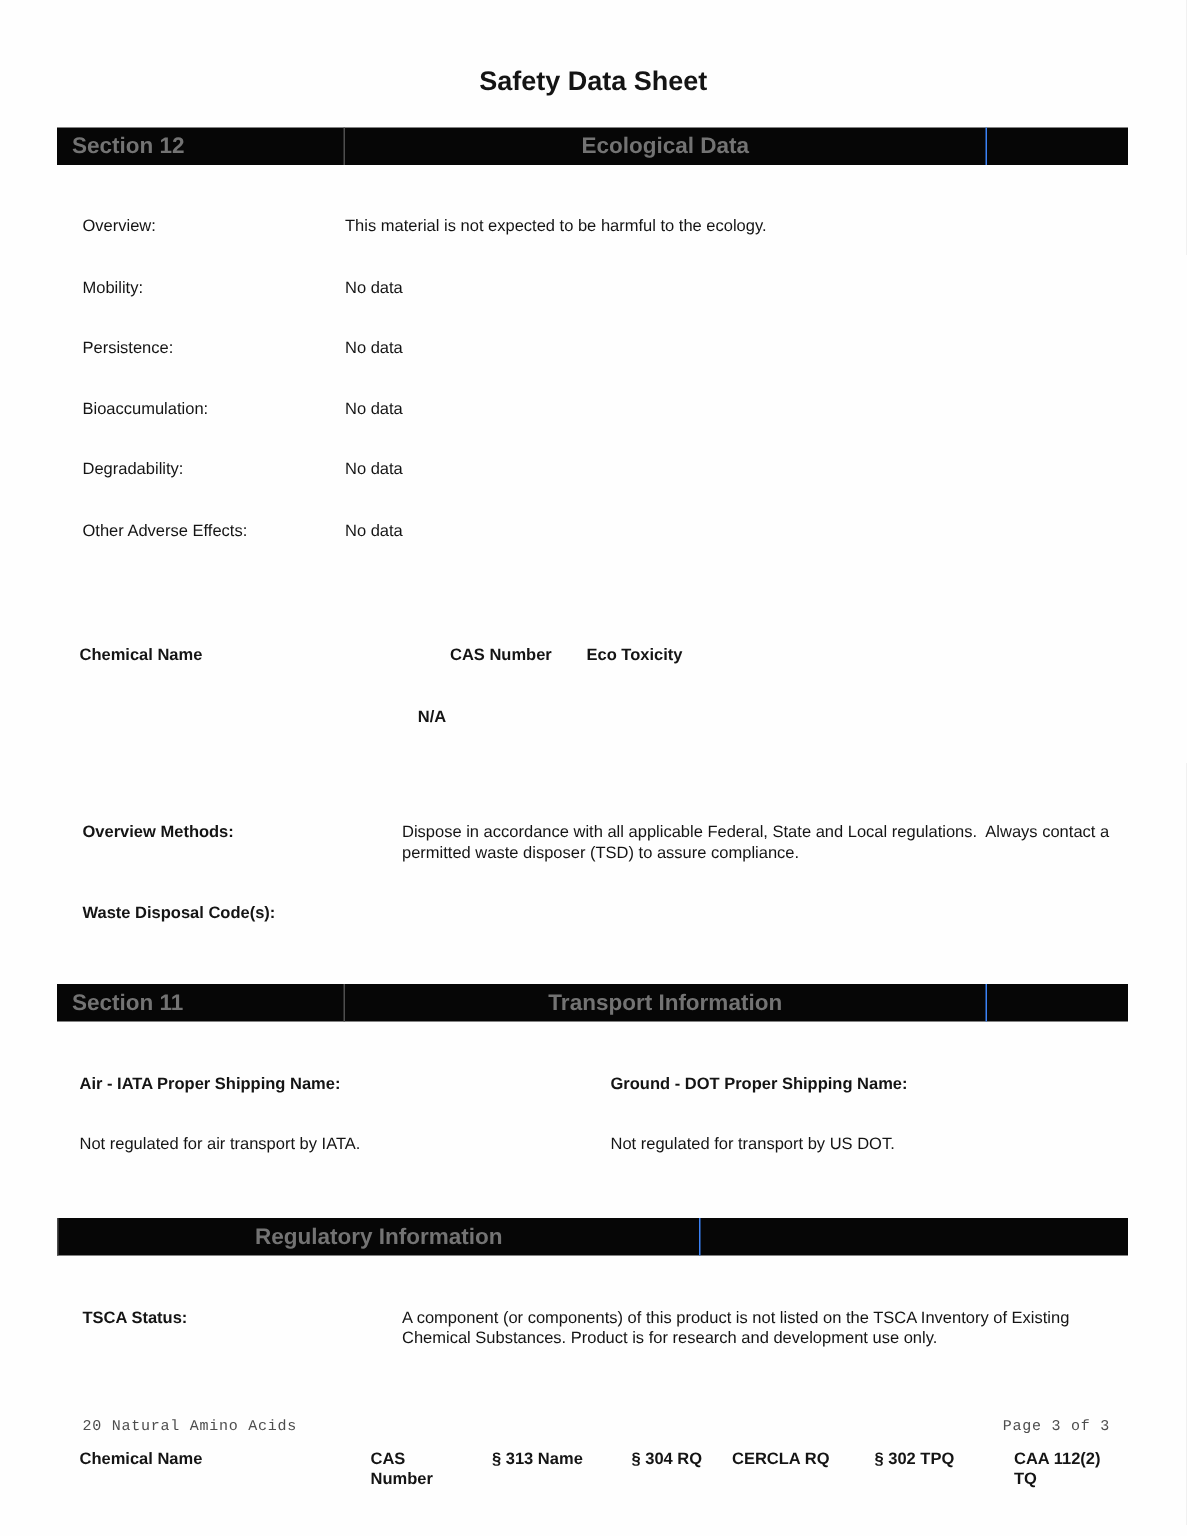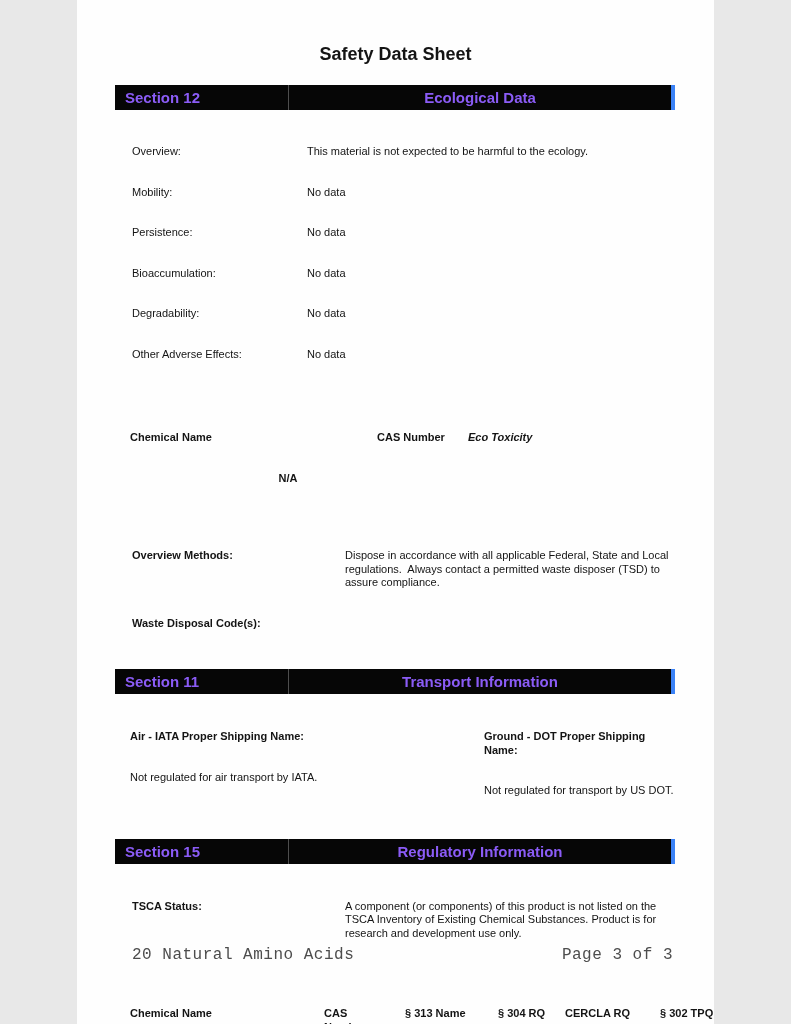--- a/index.html
+++ b/index.html
@@ -1,45 +1,45 @@
 <!DOCTYPE html>
 <html><head>
 <meta charset="utf-8">
 <style>
   html,body { margin:0; padding:0; background:#e8e8e8; }
   .page {
-    width:637px; height:1024px; margin:0 auto; background:#fefefe;
+    width:791px; height:1024px; margin:0 auto; background:#fefefe;
     position:relative; overflow:hidden;
     font-family:"Liberation Sans", sans-serif; color:#141414;
   }
   .doc-title { padding-top:44px; text-align:center; font-size:18px; font-weight:bold; }
 
   
-  .bar { margin-left:38px; margin-right:39px; background:#060606; color:#8b5cf6;
+  .bar { margin-left:38px; margin-right:39px; background:#060606; color:#737373;
          font-weight:bold; font-size:15px; display:flex; height:25px; }
   .bar .cell { height:100%; display:flex; align-items:center; box-sizing:border-box; }
   .bar .c1 { width:191px; padding-left:10px; }
-  .bar .c2 { width:429px; justify-content:center; border-left:1px solid #4e4e4e; border-right:4px solid #3b82f6; }
+  .bar .c2 { width:429px; justify-content:center; border-left:1px solid #4e4e4e; border-right:1px solid #3b82f6; }
   .bar .c3 { flex:1; }
 
   .txt { font-size:11px; line-height:13.5px; white-space:pre-wrap; }
   .b { font-weight:bold; }
 
   
   .props { margin:8px 40px 0 55px; }
   .prow { display:flex; }
   .prow .pl { width:175px; font-weight:normal; flex:none; }
   .prow .pv { flex:1; }
 
   
   .ecotable { margin:16px 40px 0 53px; }
   .ecotable .hr { display:flex; font-weight:bold; }
   .eco-c1 { width:247px; flex:none; }
   .eco-c2 { width:91px; flex:none; }
-  .eco-c3 { flex:1;font-style:italic; }
+  .eco-c3 { flex:1; }
 
   
   .lvrows { margin:10px 45px 0 55px; }
   .lvrow { display:flex; align-items:flex-start; }
   .lvrow .ll { width:213px; font-weight:bold; flex:none; }
   .lvrow .lv { flex:1; }
 
   
   .cols14 { margin:9px 40px 0 53px; display:flex; }
   .col14 { width:354px; flex:none; }
@@ -52,23 +52,23 @@
   .reg-c2 { width:81px; flex:none; }
   .reg-c3 { width:93px; flex:none; }
   .reg-c4 { width:67px; flex:none; }
   .reg-c5 { width:95px; flex:none; }
   .reg-c6 { width:93px; flex:none; }
   .reg-c7 { flex:1; }
   .regtable .hr { font-weight:bold; }
   .narrow45 { display:inline-block; width:45px; }
   .narrow70 { display:inline-block; width:70px; }
 
-  .footer { position:absolute; top:946px; left:55px; right:41px;
+  .footer { position:absolute; top:946px; left:55px; right:51px;
             display:flex; justify-content:space-between;
-            font-family:"Liberation Mono", monospace; font-size:16px;
+            font-family:"Liberation Mono", monospace; font-size:10px;
             letter-spacing:0.5px; color:#4d4d4d; }
 </style>
 </head>
 <body>
 
 <div class="page">
 
   <div class="doc-title">Safety Data Sheet</div>
 
   <div class="bar" style="margin-top:20px;">
@@ -137,21 +137,20 @@
       <div class="b">Air - IATA Proper Shipping Name:</div>
       <div>Not regulated for air transport by IATA.</div>
     </div>
     <div class="col14">
       <div class="b">Ground - DOT Proper Shipping Name:</div>
       <div>Not regulated for transport by US DOT.</div>
     </div>
   </div>
 
   <div class="bar" style="margin-top:14px;">
-    <div class="cell c1">Section 15</div>
     <div class="cell c2">Regulatory Information</div>
     <div class="cell c3"></div>
   </div>
 
   <div class="lvrows txt" style="margin-top:9px;">
     <div class="lvrow">
       <span class="ll">TSCA Status:</span>
       <span class="lv" style="max-width:445px;">A component (or components) of this product is not listed on the TSCA Inventory of Existing Chemical Substances. Product is for research and development use only.</span>
     </div>
   </div>

